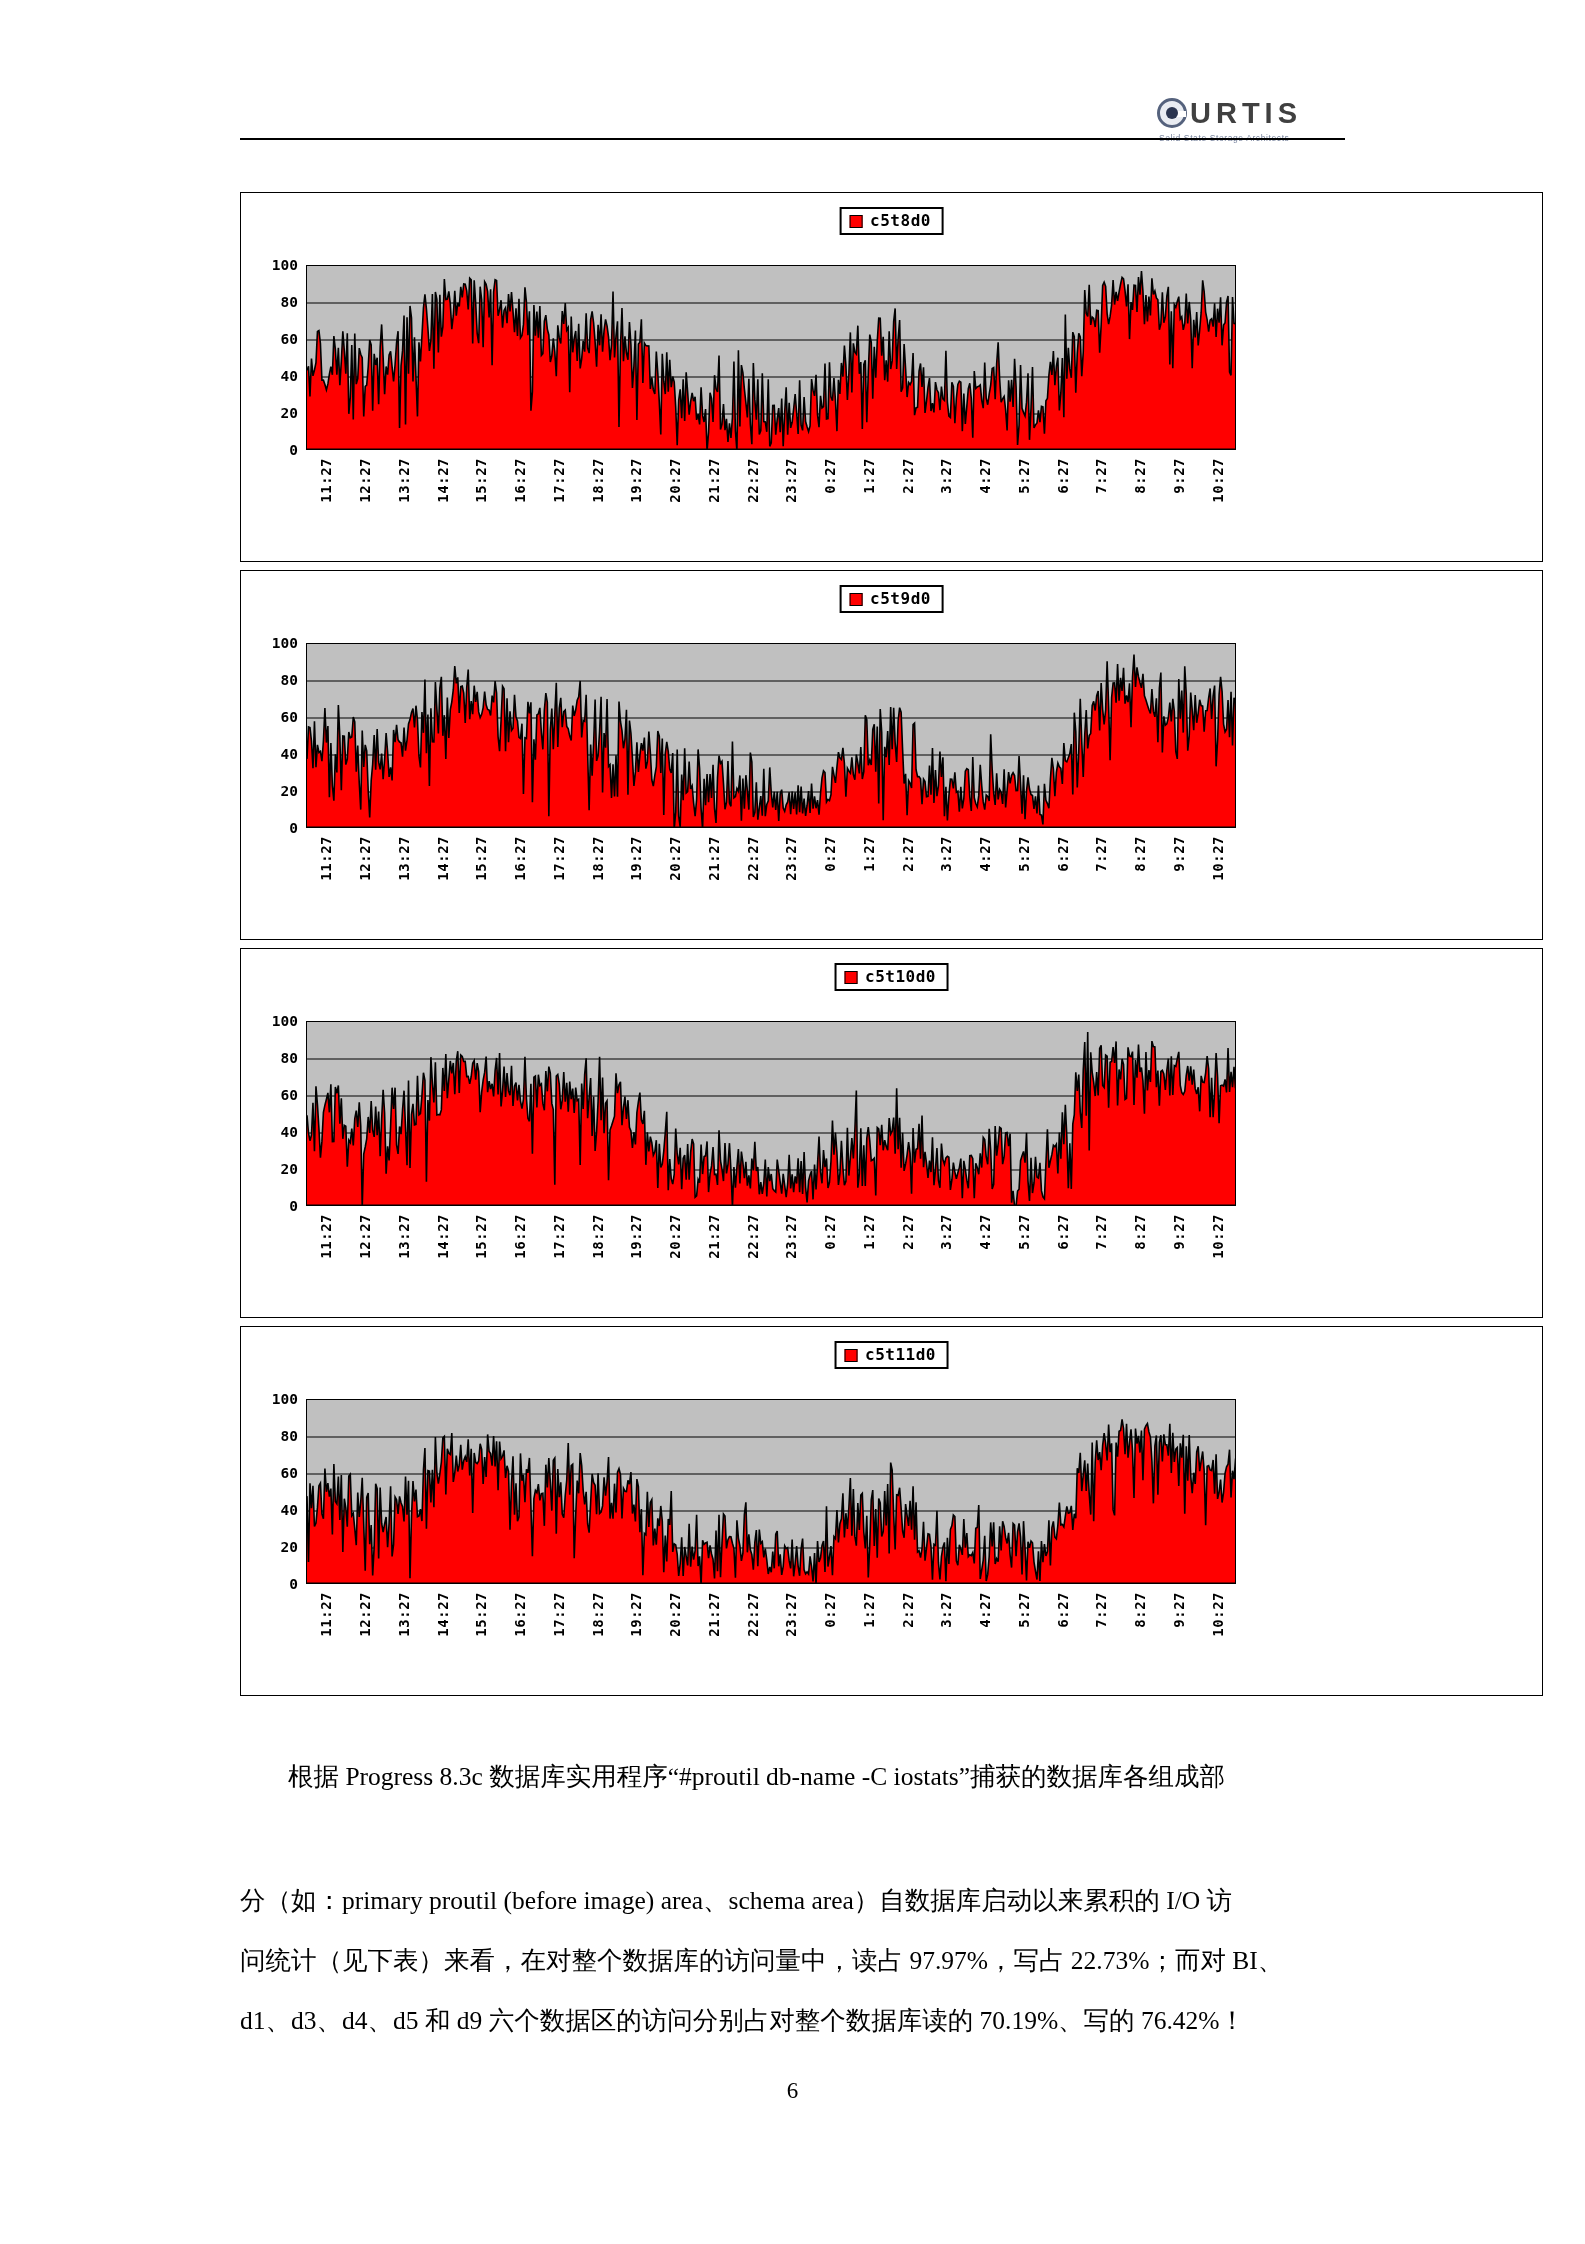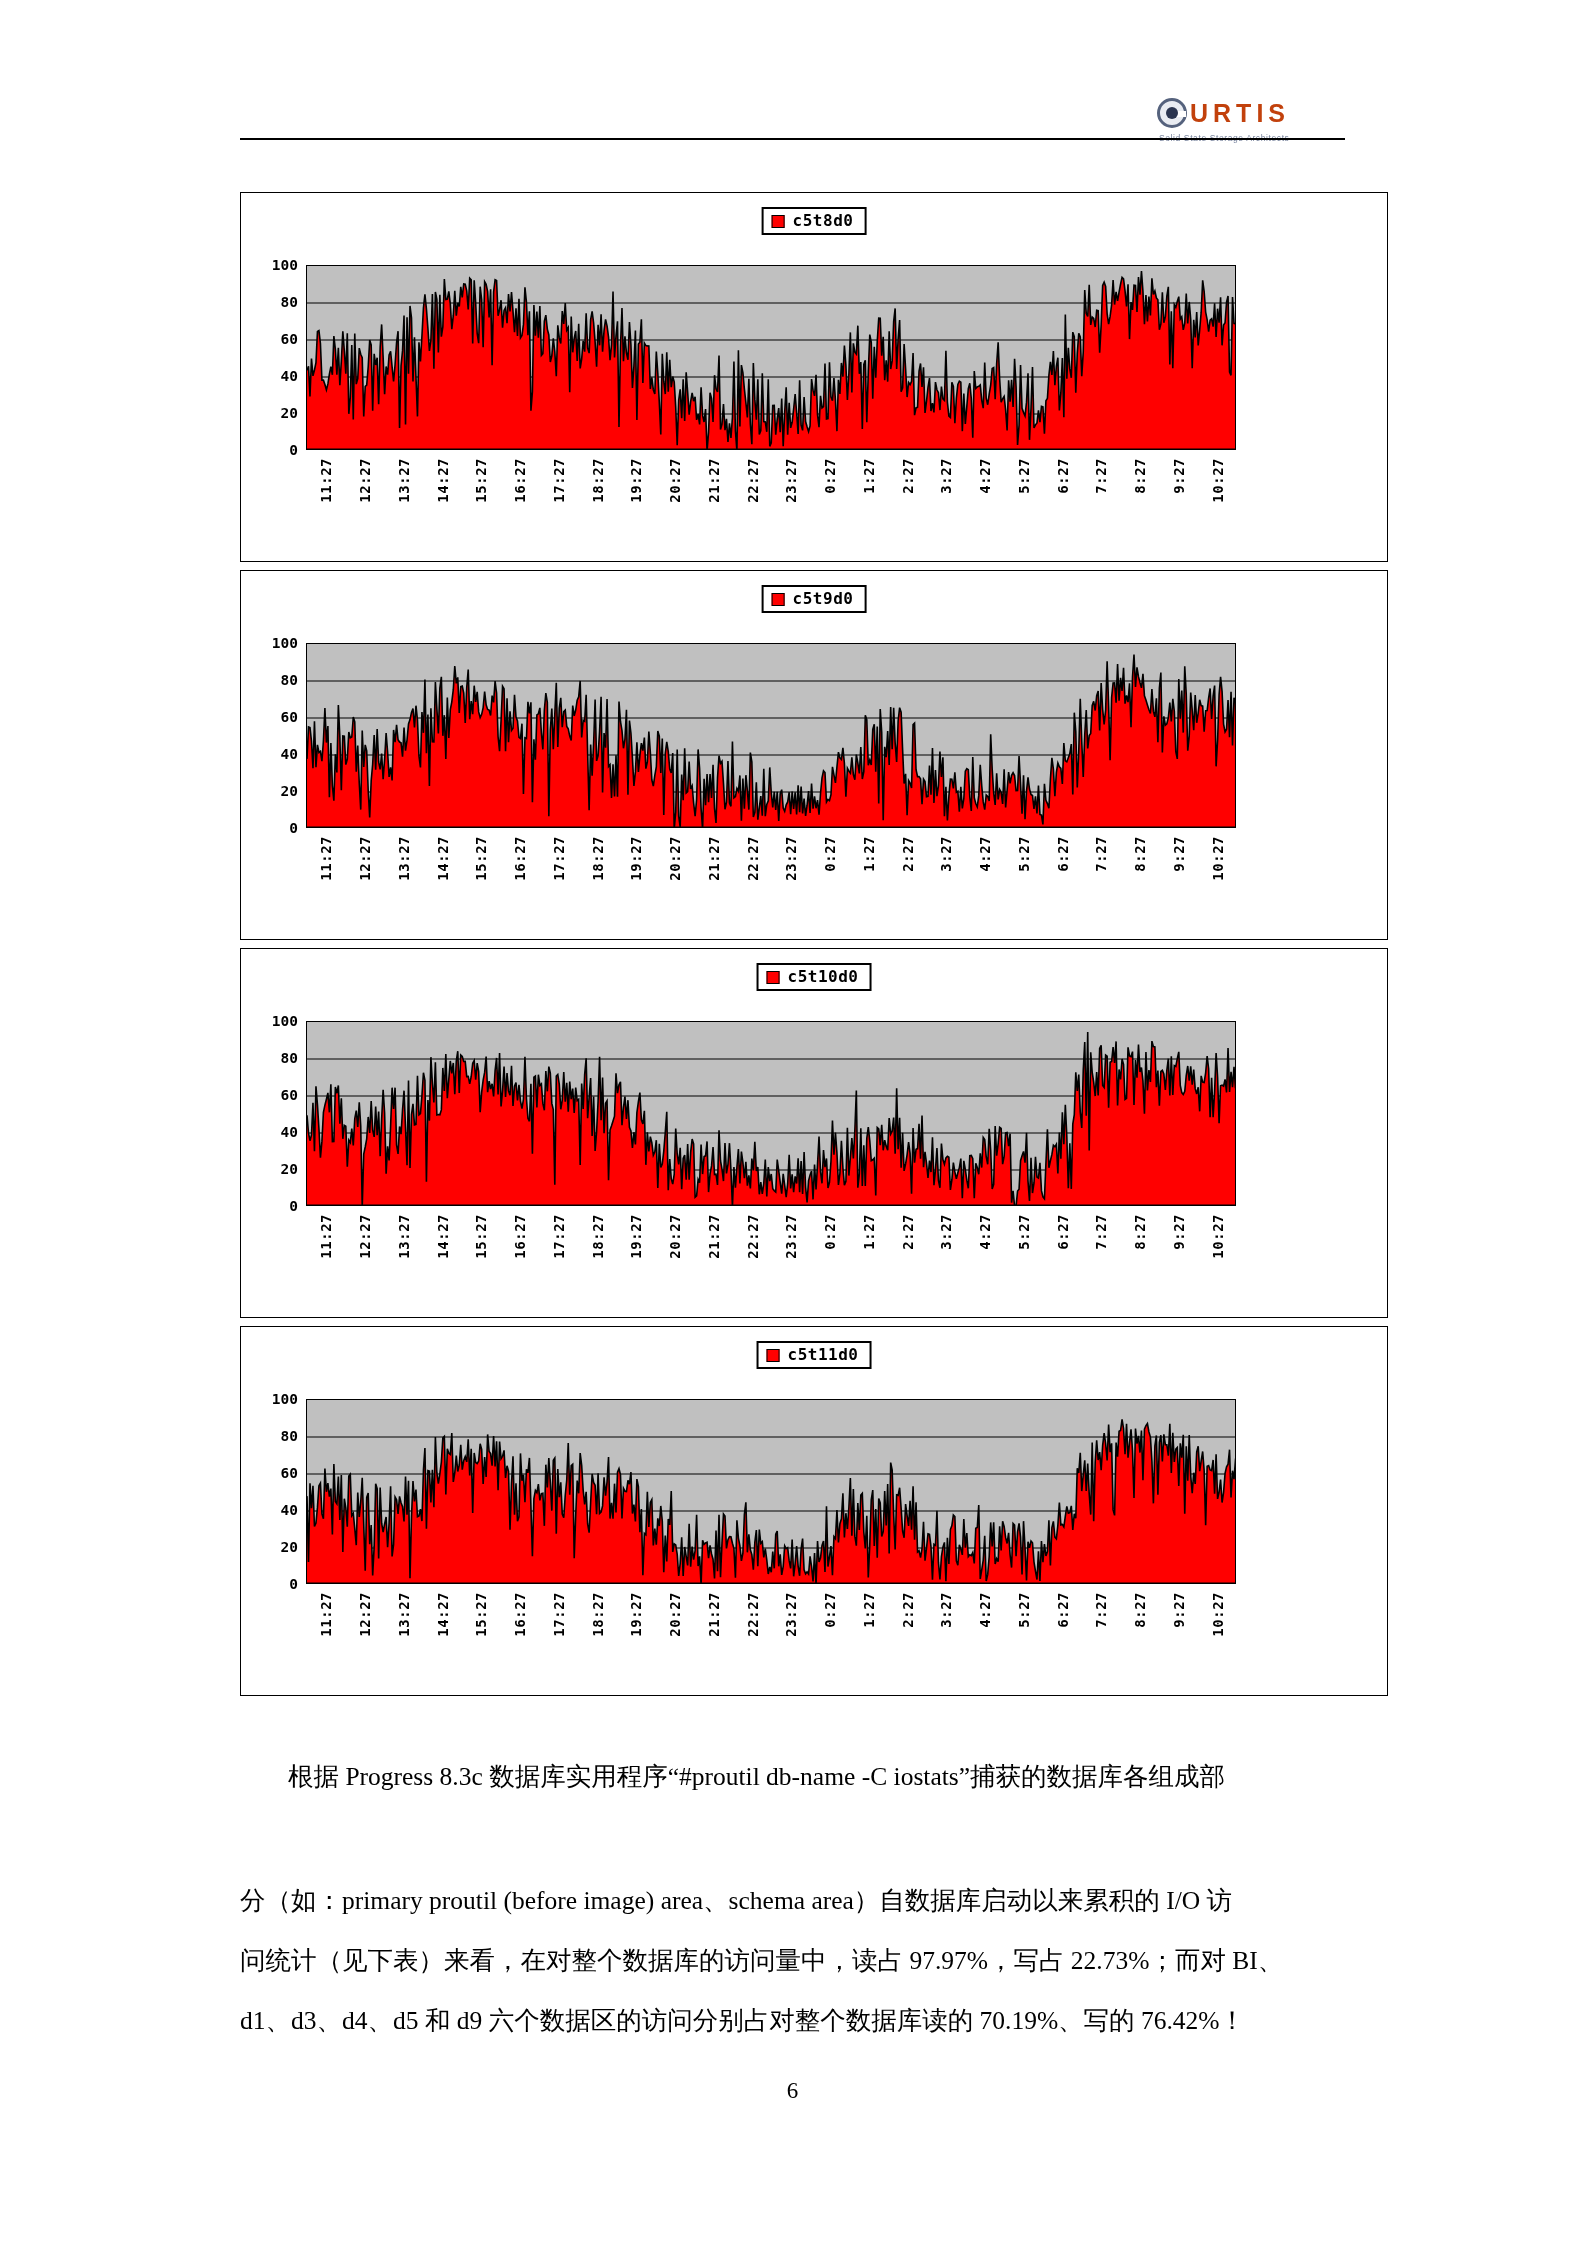--- a/index.html
+++ b/index.html
@@ -64,23 +64,23 @@
   .logo-c::before {
     content: "";
     position: absolute;
     right: -2px; top: 10px;
     width: 9px; height: 6px;
     background: #ffffff;
   }
   .logo-letters {
     font-family: "Liberation Sans", sans-serif;
     font-weight: bold;
-    font-size: 25px;
+    font-size: 29px;
     letter-spacing: 5px;
-    color: #c2410c;
+    color: #404040;
     line-height: 30px;
   }
   .logo-tag {
     font-family: "Liberation Sans", sans-serif;
     font-size: 8.5px;
     color: #77839d;
     letter-spacing: 0.6px;
     margin-top: 3px;
     text-align: left;
     padding-left: 2px;
@@ -91,21 +91,21 @@
     top: 138px;
     width: 1105px;
     height: 2px;
     background: #000;
   }
 
   
   .chart-frame {
     position: absolute;
     left: 240px;
-    width: 1148px;
+    width: 1303px;
     border: 1px solid #000;
     background: #fff;
     box-sizing: border-box;
   }
   .chart-inner {
     position: relative;
     width: 100%;
     height: 100%;
   }
   .legend-box {

